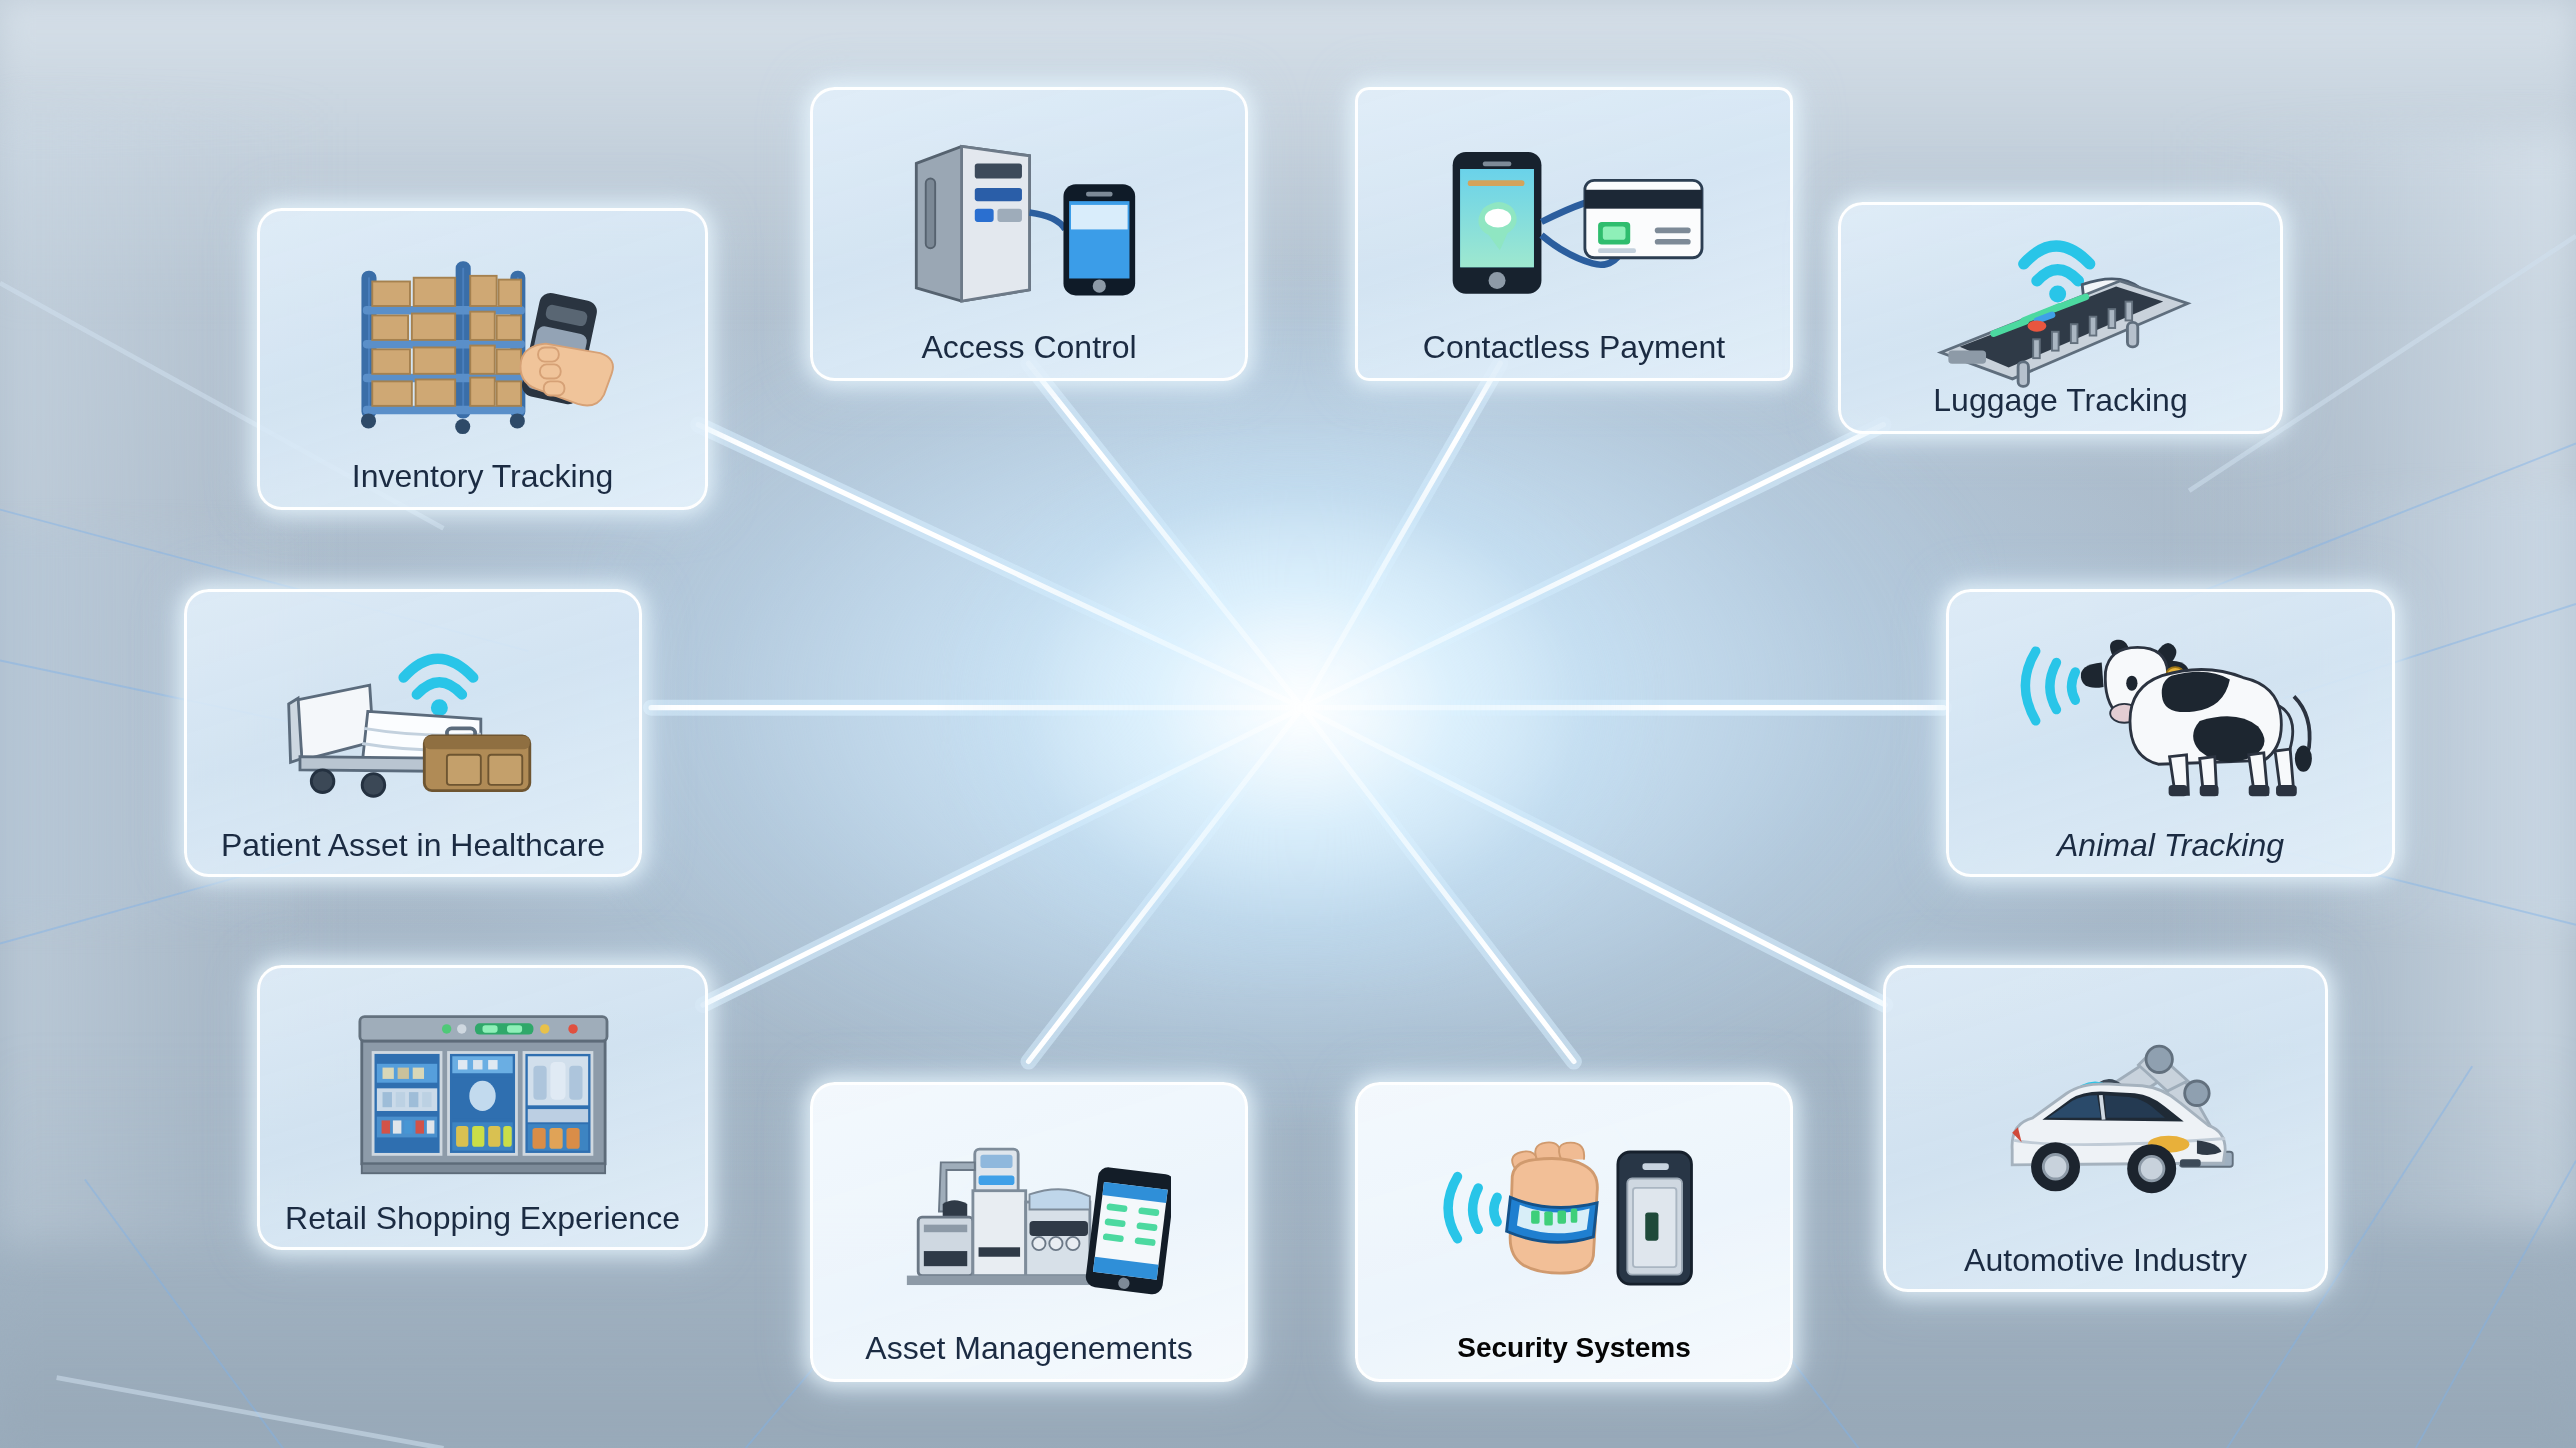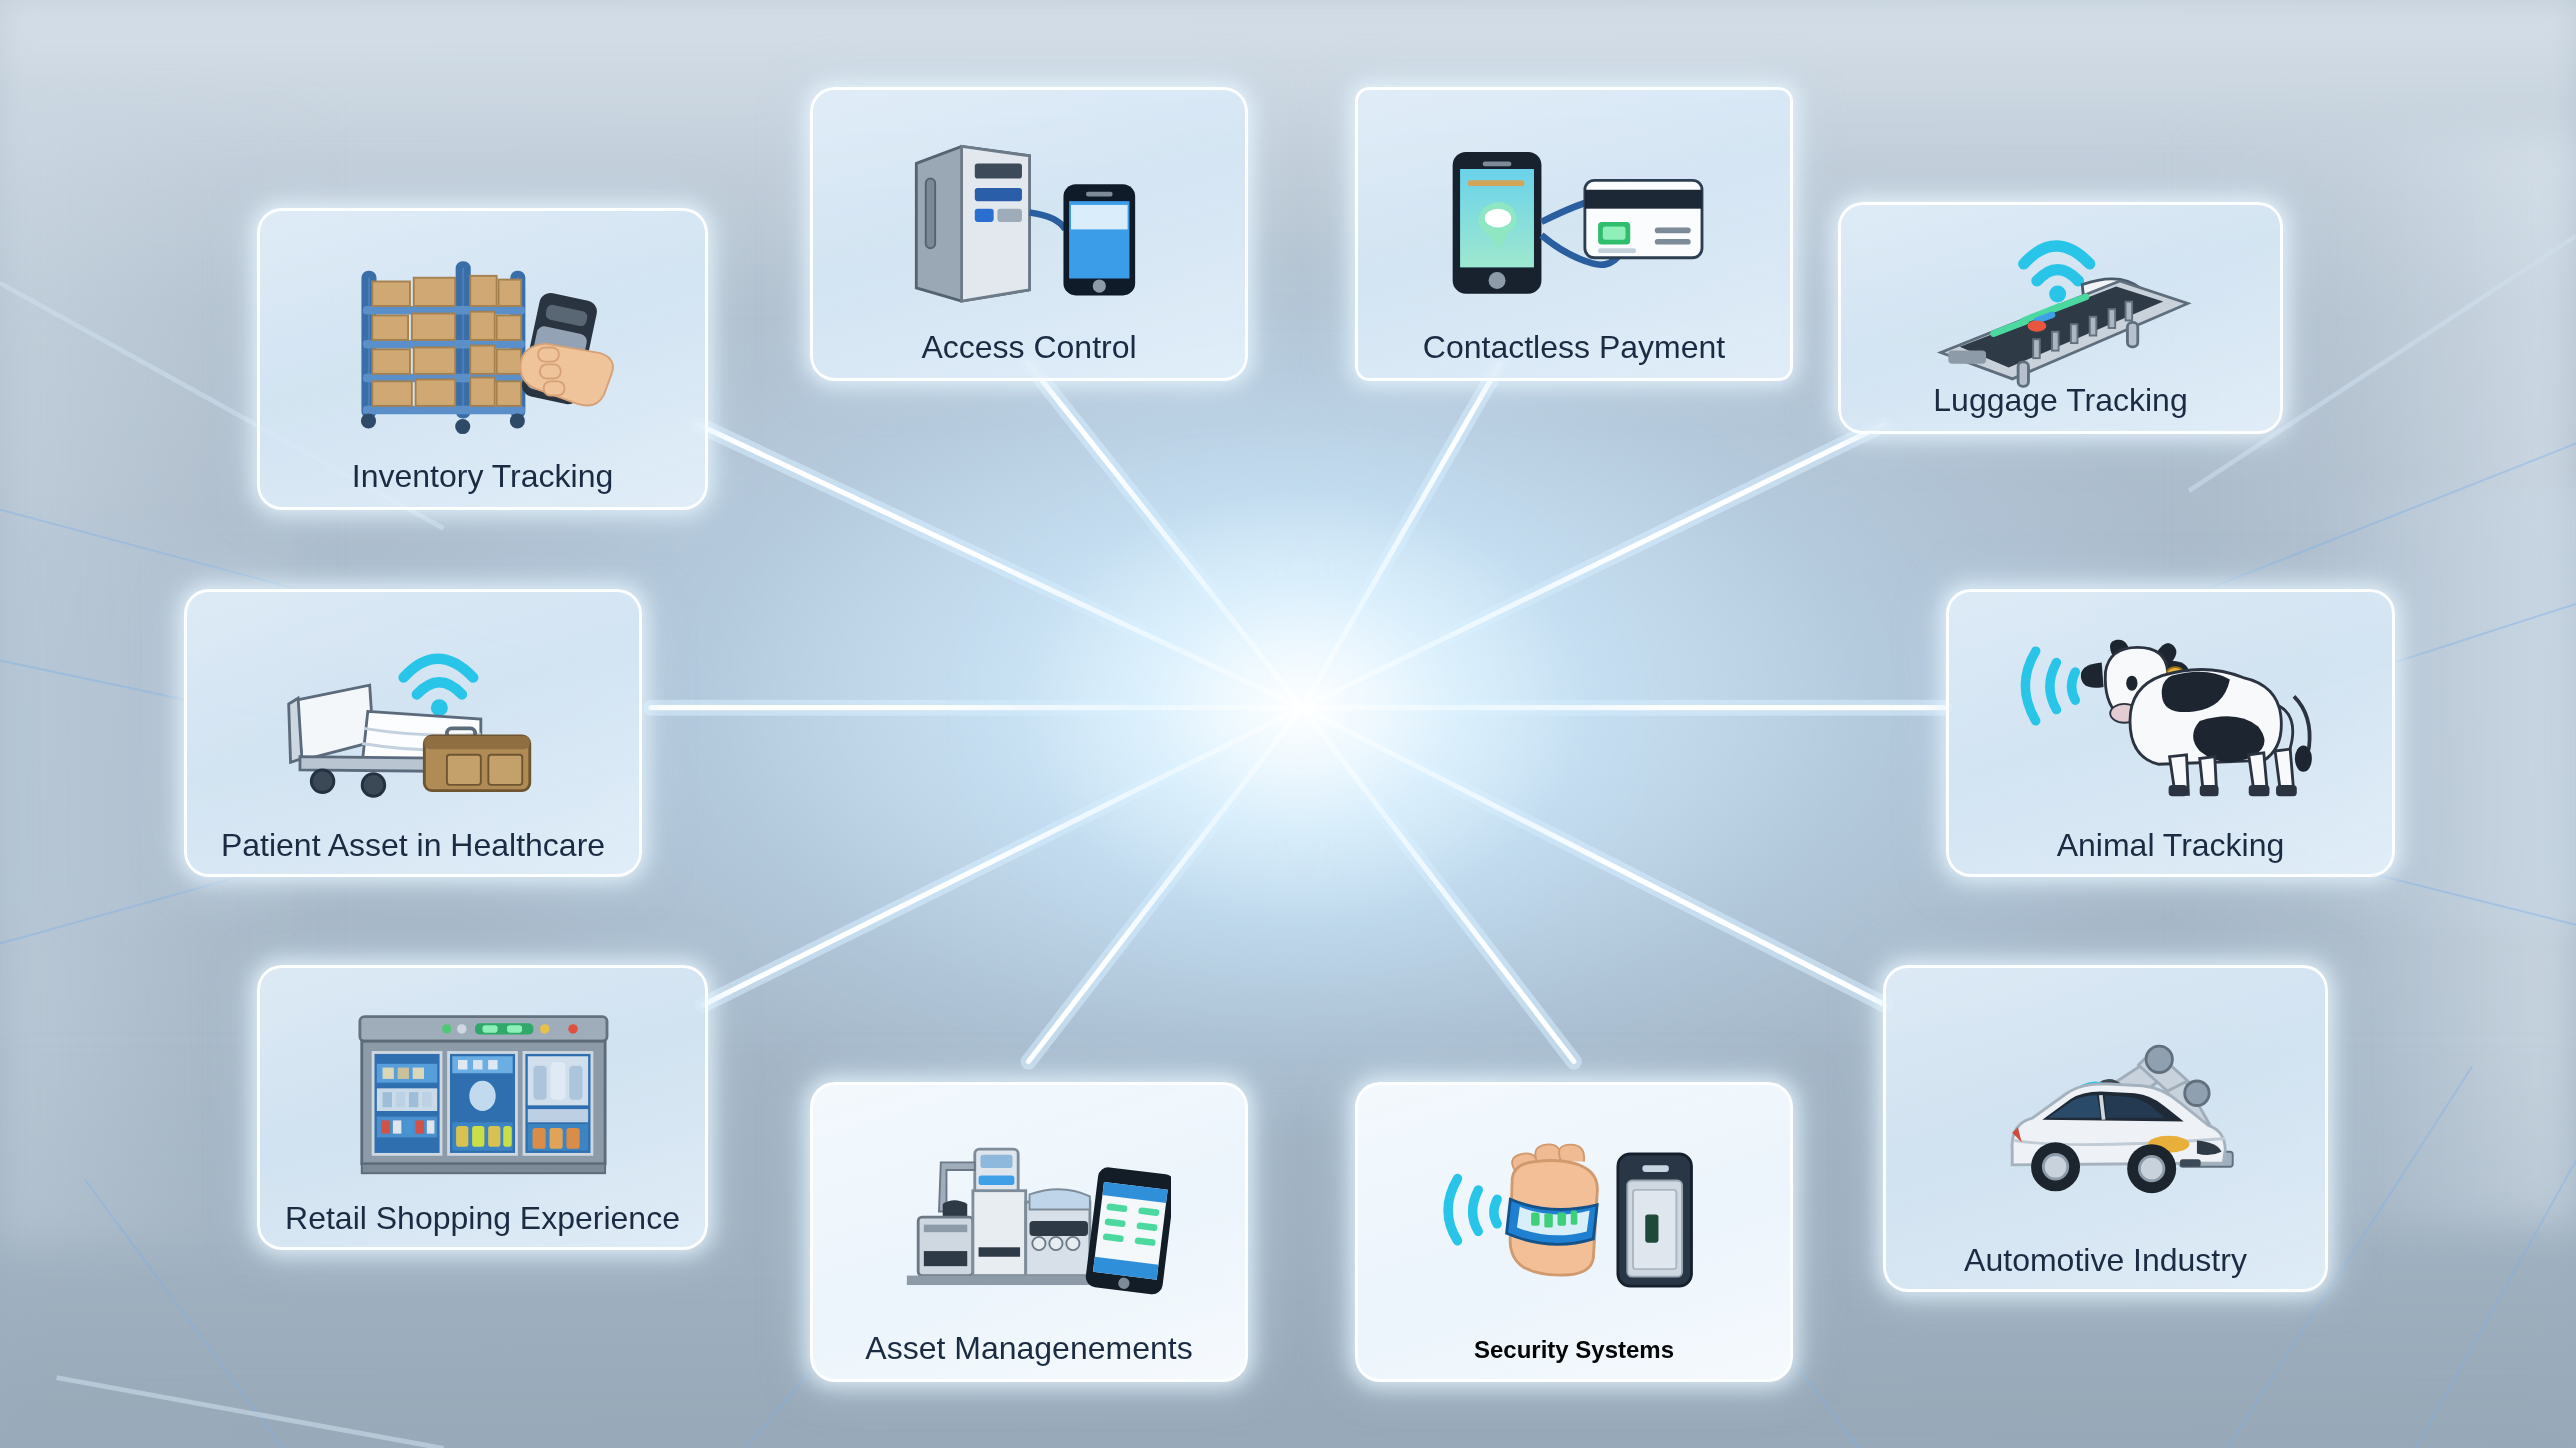--- a/index.html
+++ b/index.html
@@ -116,21 +116,21 @@
     text-align: center;
     color: #1b2b42;
     font-size: 32px;
     line-height: 1.05;
     white-space: nowrap;
   }
   .card.bright {
     background: linear-gradient(163deg, rgba(246,251,255,0.96) 0%, rgba(240,248,255,0.95) 55%, rgba(248,252,255,0.97) 100%);
   }
   .card .label.overflow { overflow: visible; }
-  .label.bold-black { color:#050505; font-weight: 700; font-size: 24px; }
+  .label.bold-black { color:#050505; font-weight: 700; font-size: 28px; }
   .label.garbled {
     color:#1b2b42;
     position: relative;
   }
 
   
   svg.ico { display:block; }
 </style>
 </head>
 <body>
@@ -355,21 +355,21 @@
         <rect x="196" y="96" width="30" height="10" rx="5" fill="none" stroke="#5b6b7c" stroke-width="4"></rect>
         <rect x="172" y="104" width="112" height="58" rx="8" fill="#b08b56" stroke="#6e5531" stroke-width="3"></rect>
         <rect x="172" y="104" width="112" height="14" rx="6" fill="#8f6f41"></rect>
         <rect x="196" y="124" width="36" height="32" rx="3" fill="#c4a06b" stroke="#6e5531" stroke-width="2"></rect>
         <rect x="240" y="124" width="36" height="32" rx="3" fill="#c4a06b" stroke="#6e5531" stroke-width="2"></rect>
       </svg>
     </div>
     <div class="label overflow">Patient Asset in Healthcare</div>
   </div>
 
-  <div class="card" style="left:1946px; top:566px; width:449px; height:288px; padding:17px 9.4px 11.3px;">
+  <div class="card" style="left:1946px; top:566px; width:449px; height:288px; padding:17px 9.4px 11.3px;font-style:italic;">
     <div class="art">
       <svg class="ico" width="311" height="170" viewBox="0 0 330 180">
         <g stroke="#29c5e8" stroke-width="10" fill="none" stroke-linecap="round">
           <path d="M22 18 q-22 36 0 74"></path>
           <path d="M44 30 q-14 26 0 50"></path>
           <path d="M64 40 q-8 16 0 30"></path>
         </g>
         <path d="M104 24 q-8 -16 4 -18 q12 -2 14 16" fill="#1d2630"></path>
         <path d="M150 20 q10 -16 18 -8 q8 8 -4 20" fill="#1d2630"></path>
         <path d="M92 30 q-24 2 -22 16 q2 14 24 10" fill="#1d2630"></path>

